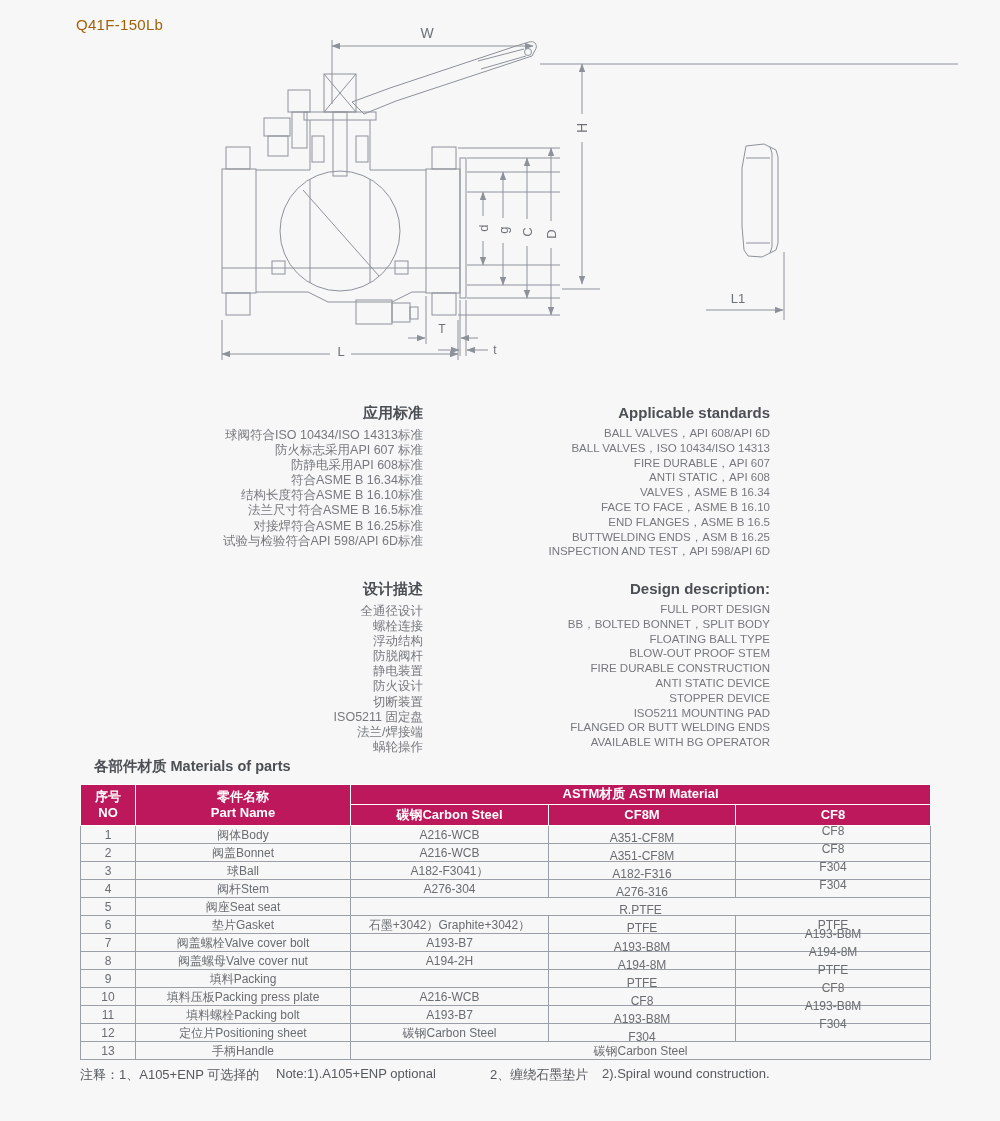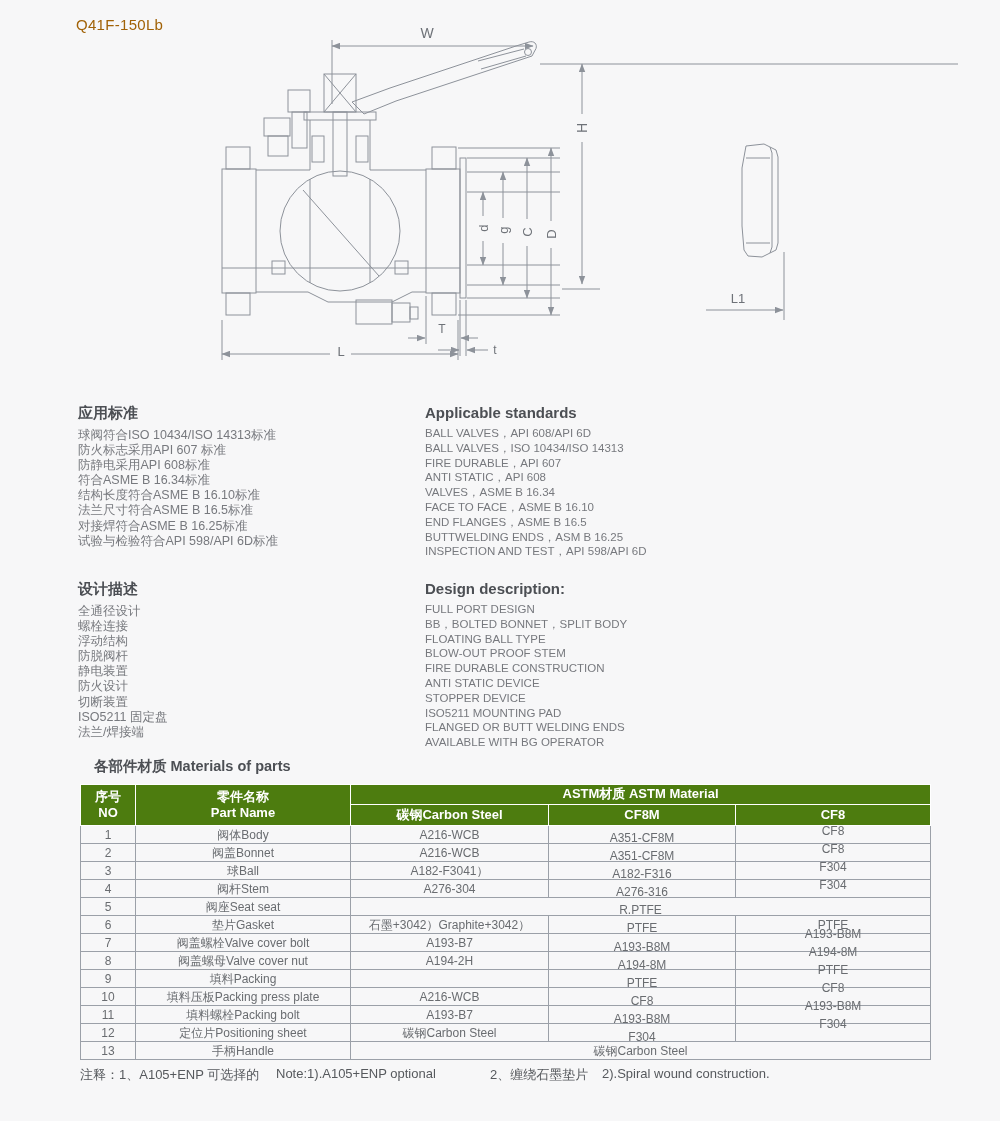--- a/index.html
+++ b/index.html
@@ -5,34 +5,34 @@
   html,body{margin:0;padding:0;}
   body{
     width:1000px;height:1121px;position:relative;
     background:#f7f7f8;
     font-family:"Liberation Sans",sans-serif;
     color:#6f7277;overflow:hidden;
   }
   .abs{position:absolute;}
   #page-title{left:76px;top:16px;font-size:15px;color:#a16207;letter-spacing:.3px;}
   .sec-head{font-size:15px;font-weight:bold;color:#4c4f54;margin:0 0 5px 0;}
-  .col{width:345px;}
+  .col{width:345px;text-align:right;}
   .line-zh{font-size:12.5px;line-height:15.1px;color:#77797e;white-space:nowrap;}
   .line-en{font-size:11.5px;line-height:14.8px;color:#77797e;white-space:nowrap;}
   #std-zh{left:78px;top:404px;}
   #std-en{left:425px;top:404px;}
   #des-zh{left:78px;top:580px;}
   #des-en{left:425px;top:580px;}
   #mat-title{left:78px;top:757px;font-size:14.5px;font-weight:bold;color:#4c4f54;margin-left:16px;}
   table.mat{
     position:absolute;left:80px;top:784px;width:850px;
     border-collapse:collapse;table-layout:fixed;
   }
   table.mat th{
-    background:#4d7c0f;color:#ffffff;border:1px solid #ffffff;
+    background:#be185d;color:#ffffff;border:1px solid #ffffff;
     font-size:13px;font-weight:bold;padding:0;line-height:1.25;vertical-align:middle;
   }
   table.mat thead tr.r1 th{height:19px;}
   table.mat thead tr.r2 th{height:20px;}
   table.mat th span{display:block;}
   table.mat td{
     border:1px solid #9ba0a8;height:17px;padding:0;
     font-size:12px;color:#696c70;text-align:center;vertical-align:middle;
     white-space:nowrap;overflow:visible;
   }
@@ -193,20 +193,21 @@
   <div class="sec-head">设计描述</div>
   <div class="line-zh">全通径设计</div>
   <div class="line-zh">螺栓连接</div>
   <div class="line-zh">浮动结构</div>
   <div class="line-zh">防脱阀杆</div>
   <div class="line-zh">静电装置</div>
   <div class="line-zh">防火设计</div>
   <div class="line-zh">切断装置</div>
   <div class="line-zh">ISO5211 固定盘</div>
   <div class="line-zh">法兰/焊接端</div>
+  <div class="line-zh">蜗轮操作</div>
 </div>
 
 <div class="abs col" id="des-en">
   <div class="sec-head">Design description:</div>
   <div class="line-en">FULL PORT DESIGN</div>
   <div class="line-en">BB，BOLTED BONNET，SPLIT BODY</div>
   <div class="line-en">FLOATING BALL TYPE</div>
   <div class="line-en">BLOW-OUT PROOF STEM</div>
   <div class="line-en">FIRE DURABLE CONSTRUCTION</div>
   <div class="line-en">ANTI STATIC DEVICE</div>

